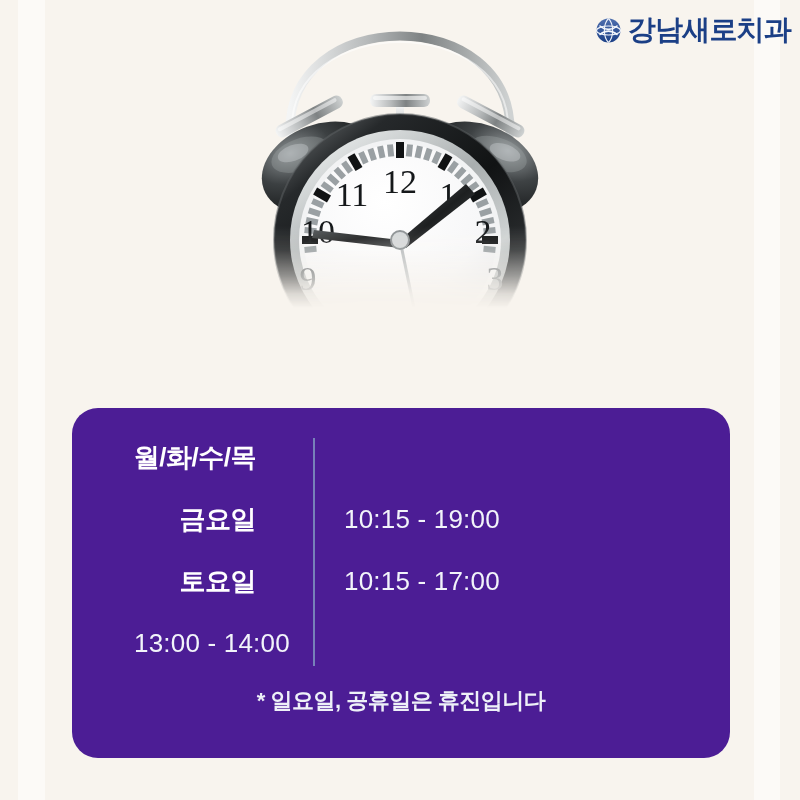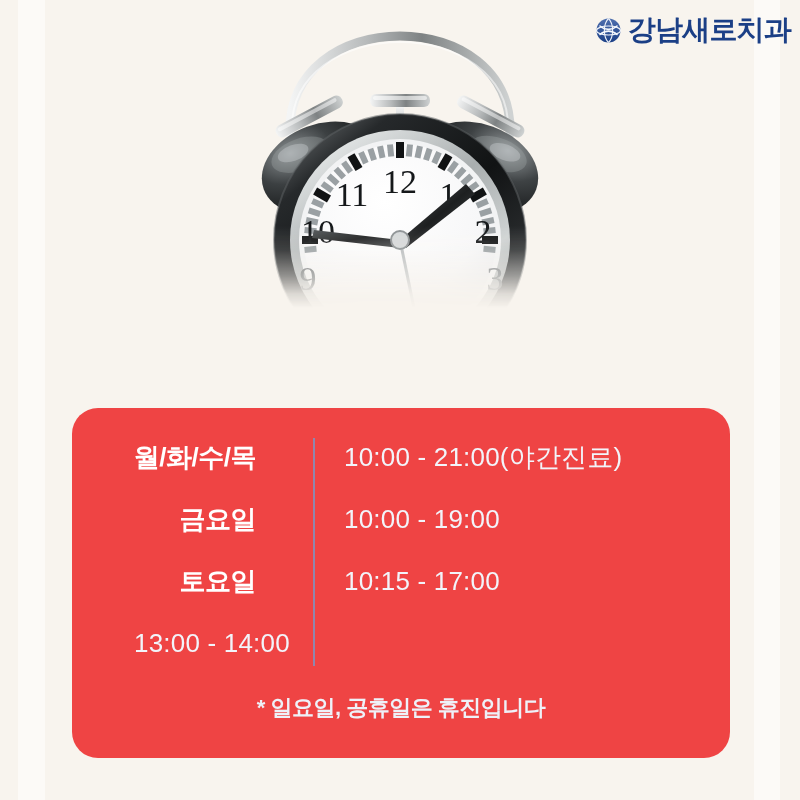--- a/index.html
+++ b/index.html
@@ -89,21 +89,21 @@
     line-height: 1.25;
   }
 
   
   #schedule-panel {
     position: absolute;
     left: 72px;
     top: 408px;
     width: 658px;
     height: 350px;
-    background: #ef4444;
+    background: #4c1d95;
     border-radius: 26px;
     color: #ffffff;
     box-sizing: border-box;
   }
   #schedule-table {
     position: relative;
     padding-top: 18px;
   }
   .divider {
     position: absolute;
@@ -132,21 +132,21 @@
   .row .value {
     flex: 1;
     padding-left: 62px;
     font-size: 26px;
     font-weight: normal;
     letter-spacing: 0.2px;
     color: #f2f4fa;
     white-space: nowrap;
   }
   #schedule-note {
-    margin-top: 19px;
+    margin-top: 12px;
     text-align: center;
     font-size: 22px;
     font-weight: bold;
     letter-spacing: -0.5px;
     color: #eef1f8;
   }
 </style>
 </head>
 <body>
 
@@ -321,26 +321,25 @@
     </svg>
   </div>
 
 
   <section id="schedule-panel">
     <div id="schedule-table">
       <div class="divider"></div>
 
       <div class="row">
         <div class="label">월/화/수/목</div>
-        <div class="value">10:00 - 21:00(야간진료)</div>
       </div>
 
       <div class="row">
         <div class="label">금요일</div>
-        <div class="value">10:00 - 19:00</div>
+        <div class="value">10:15 - 19:00</div>
       </div>
 
       <div class="row">
         <div class="label">토요일</div>
         <div class="value">10:15 - 17:00</div>
       </div>
 
       <div class="row">
         <div class="value">13:00 - 14:00</div>
       </div>

